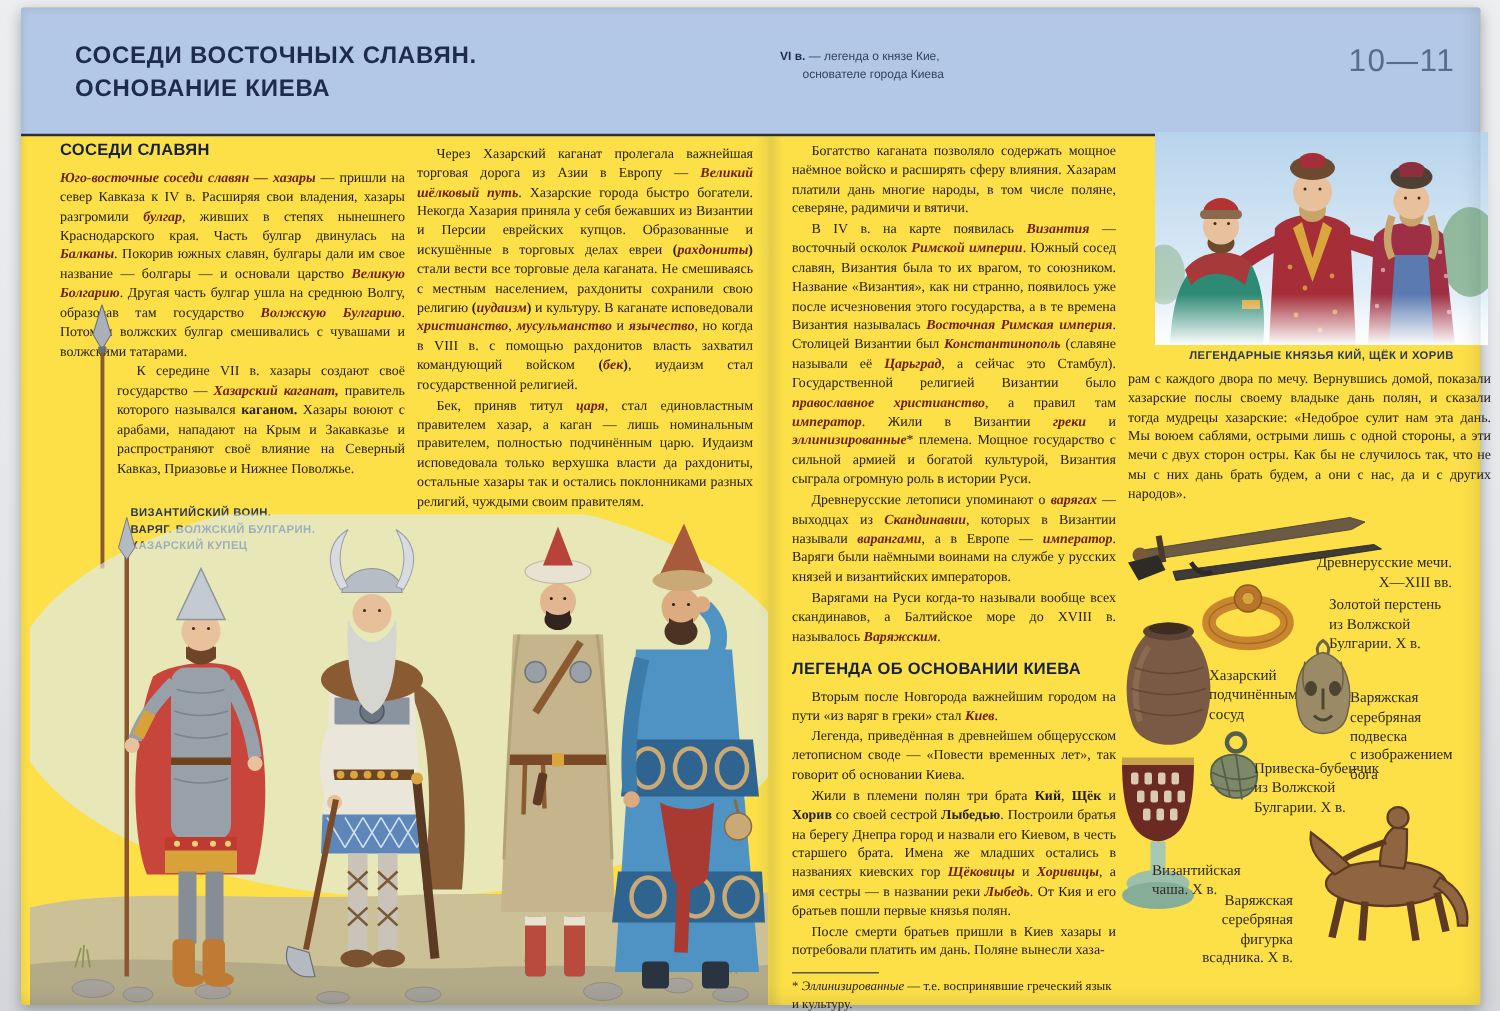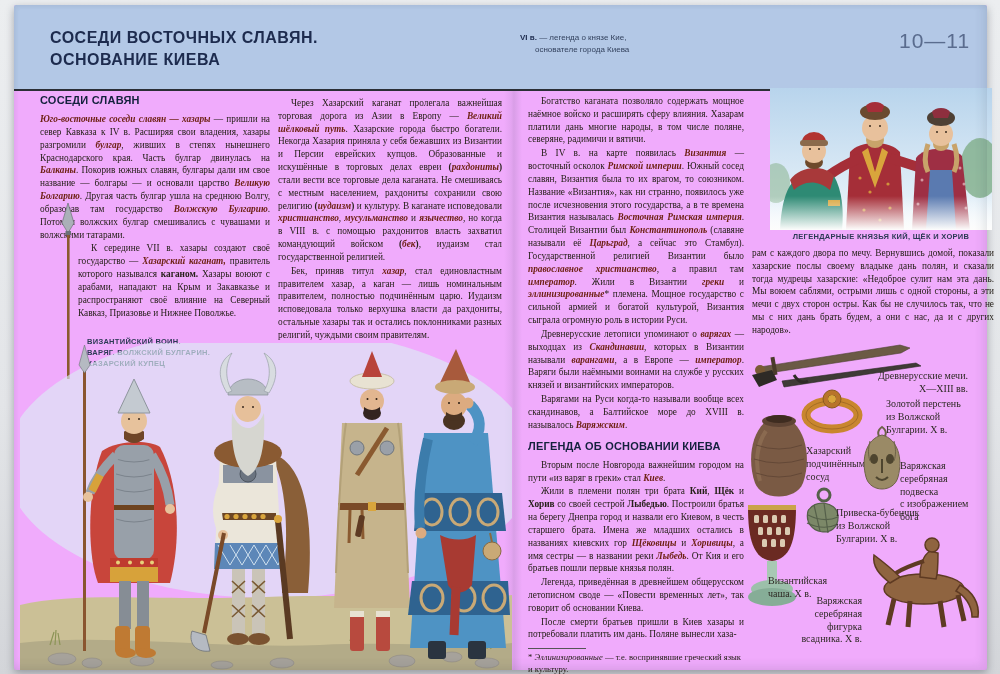--- a/index.html
+++ b/index.html
@@ -1,21 +1,21 @@
 <!DOCTYPE html>
 <html lang="ru"><head>
 <meta charset="utf-8">
 <style>
   html,body{margin:0;padding:0;}
   body{width:1000px;height:674px;overflow:hidden;
        background:linear-gradient(180deg,#eceef0 0%,#e3e5e8 60%,#d3d5d9 100%);
        font-family:"Liberation Sans",sans-serif;}
   #stage{position:relative;width:1000px;height:674px;}
   #book{position:absolute;left:14px;top:5px;width:973px;height:665px;
-        background:#f0abfc;border-radius:2px;
+        background:#fde047;border-radius:2px;
         box-shadow:0 3px 9px rgba(30,35,45,.35);}
   #book .overlay{position:absolute;inset:0;pointer-events:none;border-radius:2px;
         box-shadow:inset -4px -4px 10px rgba(40,50,70,.10), inset 2px 2px 4px rgba(40,50,70,.05);}
   .band{position:absolute;left:0;top:0;width:100%;height:84px;background:#b3c8e6;
         border-bottom:2px solid #2b2f36;border-radius:2px 2px 0 0;}
   .title{position:absolute;left:36px;top:22px;font-size:16px;line-height:1.35;font-weight:bold;
         color:#1d2b4e;letter-spacing:.5px;white-space:pre-line;}
   .timeline{position:absolute;left:506px;top:27px;font-size:8px;line-height:1.5;color:#33425e;}
   .timeline .tl-b{font-weight:bold;color:#1d2b4e;}
   .timeline .tl2{display:block;padding-left:15px;}
@@ -69,21 +69,21 @@
     <polygon points="12,0 18,20 12,30 6,20" fill="#aab0b8" stroke="#6b7077" stroke-width="0.7"></polygon>
     <rect x="9.5" y="28" width="5.5" height="4" fill="#6b7077"></rect>
   </svg>
 
   <div class="smallcap" style="left:73px;top:332px;">ВИЗАНТИЙСКИЙ ВОИН.
 ВАРЯГ. ВОЛЖСКИЙ БУЛГАРИН.
 ХАЗАРСКИЙ КУПЕЦ</div>
 
   <div class="col" style="left:264px;top:92px;width:224px;">
     <p>Через Хазарский каганат пролегала важнейшая торговая дорога из Азии в Европу — <b><i>Великий шёлковый путь</i></b>. Хазарские города быстро богатели. Некогда Хазария приняла у себя бежавших из Византии и Персии еврейских купцов. Образованные и искушённые в торговых делах евреи <b>(<i>рахдониты</i>)</b> стали вести все торговые дела каганата. Не смешиваясь с местным населением, рахдониты сохранили свою религию <b>(<i>иудаизм</i>)</b> и культуру. В каганате исповедовали <b><i>христианство</i></b>, <b><i>мусульманство</i></b> и <b><i>язычество</i></b>, но когда в VIII в. с помощью рахдонитов власть захватил командующий войском <b>(<i>бек</i>)</b>, иудаизм стал государственной религией.</p>
-    <p>Бек, приняв титул <b><i>хазар</i></b>, стал единовластным правителем хазар, а каган — лишь номинальным правителем, полностью подчинённым царю. Иудаизм исповедовала только верхушка власти да рахдониты, остальные хазары так и остались поклонниками разных религий, чуждыми своим правителям.</p>
+    <p>Бек, приняв титул <b><i>царя</i></b>, стал единовластным правителем хазар, а каган — лишь номинальным правителем, полностью подчинённым царю. Иудаизм исповедовала только верхушка власти да рахдониты, остальные хазары так и остались поклонниками разных религий, чуждыми своим правителям.</p>
   </div>
 
   <svg class="illu" style="left:6px;top:338px;" width="492" height="327" viewBox="0 0 492 327">
     <ellipse cx="250" cy="120" rx="265" ry="135" fill="#dcebf5" opacity="0.65"></ellipse>
     <path d="M0,262 C60,248 140,258 246,254 C340,250 430,260 492,252 L492,327 L0,327 Z" fill="#cbc096"></path>
     <path d="M0,300 C80,290 200,306 300,302 C380,298 450,306 492,300 L492,327 L0,327 Z" fill="#b3ab88"></path>
     <g stroke="#8c9456" stroke-width="1.2" fill="none">
       <path d="M30,302 l4,-13 M35,302 l1,-15 M40,302 l-2,-12"></path>
       <path d="M330,298 l4,-12 M335,298 l0,-14 M340,298 l-3,-11"></path>
       <path d="M462,306 l4,-12 M467,306 l1,-13 M471,306 l-3,-11"></path>
@@ -232,22 +232,22 @@
     </g>
   </svg>
 
   <div class="col" style="left:514px;top:90px;width:216px;">
     <p>Богатство каганата позволяло содержать мощное наёмное войско и расширять сферу влияния. Хазарам платили дань многие народы, в том числе поляне, северяне, радимичи и вятичи.</p>
     <p>В IV в. на карте появилась <b><i>Византия</i></b> — восточный осколок <b><i>Римской империи</i></b>. Южный сосед славян, Византия была то их врагом, то союзником. Название «Византия», как ни странно, появилось уже после исчезновения этого государства, а в те времена Византия называлась <b><i>Восточная Римская империя</i></b>. Столицей Византии был <b><i>Константинополь</i></b> (славяне называли её <b><i>Царьград</i></b>, а сейчас это Стамбул). Государственной религией Византии было <b><i>православное христианство</i></b>, а правил там <b><i>император</i></b>. Жили в Византии <b><i>греки</i></b> и <b><i>эллинизированные</i></b>* племена. Мощное государство с сильной армией и богатой культурой, Византия сыграла огромную роль в истории Руси.</p>
     <p>Древнерусские летописи упоминают о <b><i>варягах</i></b> — выходцах из <b><i>Скандинавии</i></b>, которых в Византии называли <b><i>варангами</i></b>, а в Европе — <b><i>император</i></b>. Варяги были наёмными воинами на службе у русских князей и византийских императоров.</p>
     <p>Варягами на Руси когда-то называли вообще всех скандинавов, а Балтийское море до XVIII в. называлось <b><i>Варяжским</i></b>.</p>
     <h3 class="sec sec2">ЛЕГЕНДА ОБ ОСНОВАНИИ КИЕВА</h3>
     <p>Вторым после Новгорода важнейшим городом на пути «из варяг в греки» стал <b><i>Киев</i></b>.</p>
+    <p>Легенда, приведённая в древнейшем общерусском летописном своде — «Повести временных лет», так говорит об основании Киева.</p>
     <p>Жили в племени полян три брата <b>Кий</b>, <b>Щёк</b> и <b>Хорив</b> со своей сестрой <b>Лыбедью</b>. Построили братья на берегу Днепра город и назвали его Киевом, в честь старшего брата. Имена же младших остались в названиях киевских гор <b><i>Щёковицы</i></b> и <b><i>Хоривицы</i></b>, а имя сестры — в названии реки <b><i>Лыбедь</i></b>. От Кия и его братьев пошли первые князья полян.</p>
-    <p>Легенда, приведённая в древнейшем общерусском летописном своде — «Повести временных лет», так говорит об основании Киева.</p>
     <p>После смерти братьев пришли в Киев хазары и потребовали платить им дань. Поляне вынесли хаза-</p>
     <div class="fn-rule"></div>
     <div class="footnote">* <i>Эллинизированные</i> — т.е. воспринявшие греческий язык и культуру.</div>
   </div>
 
   <svg class="illu" style="left:756px;top:83px;" width="222" height="142" viewBox="0 0 222 142">
     <defs>
       <linearGradient id="sky" x1="0" y1="0" x2="0" y2="1">
         <stop offset="0" stop-color="#b8d4ec"></stop>
             <stop offset="1" stop-color="#eef6fb"></stop>

